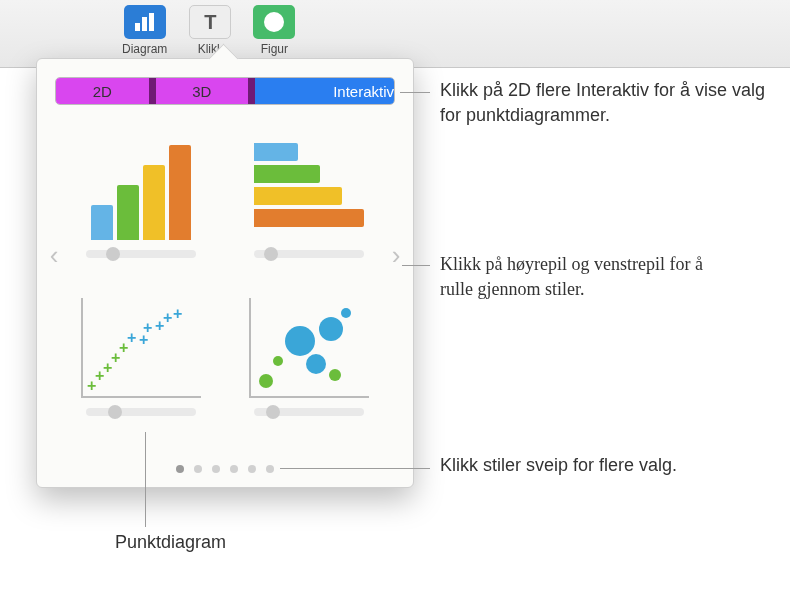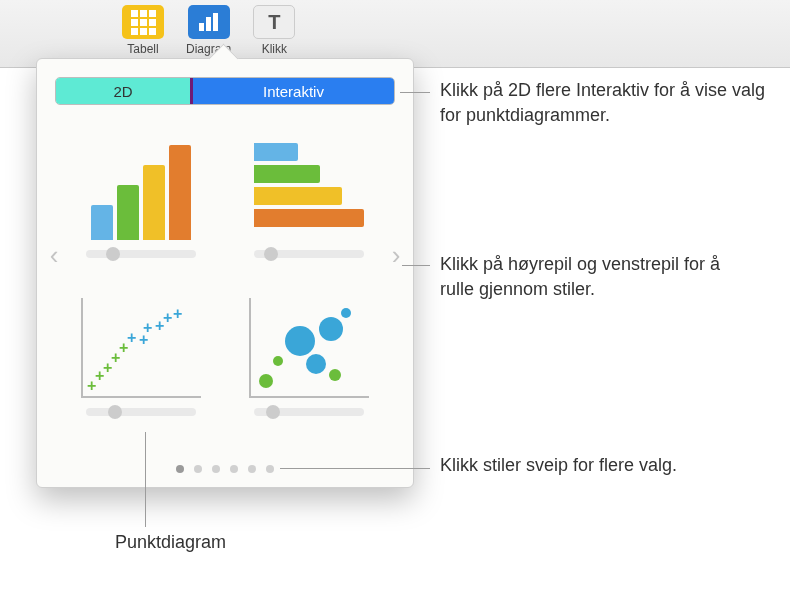--- a/index.html
+++ b/index.html
@@ -82,27 +82,27 @@
       display:flex;
       margin:18px 18px 0 18px;
       border:1px solid #bdbdbd;
       border-radius:5px;
       overflow:hidden;
       height:28px;
     }
     .seg button{
       flex:1;
       border:none;
-      background:#5eead4;
+      background:#d946ef;
       font-size:15px;
       color:#333;
       cursor:pointer;
-      border-right:3px solid #701a75;
-    }
-    .seg button:last-child{border-right:none;}
+      border-right:7px solid #701a75;
+    }
+    .seg button:last-child{border-right:none;text-align:right;}
     .seg button.active{background:#2a7ef0;color:#fff;}
     .seg .wide{flex:1.5;}
 
     .grid-area{
       position:relative;
       padding: 25px 35px 10px 35px;
     }
     .style-grid{
       display:grid;
       grid-template-columns:1fr 1fr;
@@ -178,56 +178,47 @@
     }
     .line{position:absolute;background:#9c9c9c;height:1px;}
     .line.v{width:1px;height:auto;}
   </style>
 </head>
 <body>
 
 <div class="toolbar">
   <div style="width:90px;"></div>
   <div class="toolbar-item">
-    <div class="toolbar-icon-box ic-tabell">
-      <div class="grid-icon">
-          <span></span>
-          <span></span>
-          <span></span>
-          <span></span>
-          <span></span>
-          <span></span>
-          <span></span>
-          <span></span>
-          <span></span>
-        </div>
-    </div>
-    <span class="toolbar-label">Tabell</span>
-  </div>
-  <div class="toolbar-item">
     <div class="toolbar-icon-box ic-diagram">
       <div class="bars-icon">
           <span></span>
           <span></span>
           <span></span>
         </div>
     </div>
     <span class="toolbar-label">Diagram</span>
   </div>
   <div class="toolbar-item">
     <div class="toolbar-icon-box ic-tekst">
       <span style="font-size:20px;font-weight:bold;color:#555;">T</span>
     </div>
     <span class="toolbar-label">Klikk</span>
   </div>
+  <div class="toolbar-item">
+    <div class="toolbar-icon-box ic-figur">
+      <div class="circle-icon"></div>
+    </div>
+    <span class="toolbar-label">Figur</span>
+  </div>
 </div>
 
 <div class="popover">
   <div class="seg">
     <button>2D</button>
+    <button>3D</button>
     <button class="wide active">Interaktiv</button>
   </div>
 
   <div class="grid-area">
     <button class="navbtn l">
       <span>‹</span>
     </button>
     <button class="navbtn r">
       <span>›</span>
     </button>
@@ -297,19 +288,19 @@
     <span class="dot"></span>
     <span class="dot"></span>
     <span class="dot"></span>
   </div>
 </div>
 
 <div class="line" style="top:92px;left:400px;width:30px;"></div>
 <div class="callout" style="top:78px;left:440px;width:330px;">Klikk på 2D flere Interaktiv for å vise valg for punktdiagrammer.</div>
 
 <div class="line" style="top:265px;left:402px;width:28px;"></div>
-<div class="callout" style="top:252px;left:440px;width:300px;">Klikk på høyrepil og venstrepil for å rulle gjennom stiler.</div>
+<div class="callout" style="top:252px;left:440px;width:300px;font-family:Liberation Serif, serif;">Klikk på høyrepil og venstrepil for å rulle gjennom stiler.</div>
 
 <div class="line" style="top:468px;left:280px;width:150px;"></div>
 <div class="callout" style="top:453px;left:440px;width:260px;">Klikk stiler sveip for flere valg.</div>
 
 <div class="line v" style="top:432px;left:145px;height:95px;"></div>
 <div class="callout" style="top:530px;left:115px;">Punktdiagram</div>
 
 </body></html>

